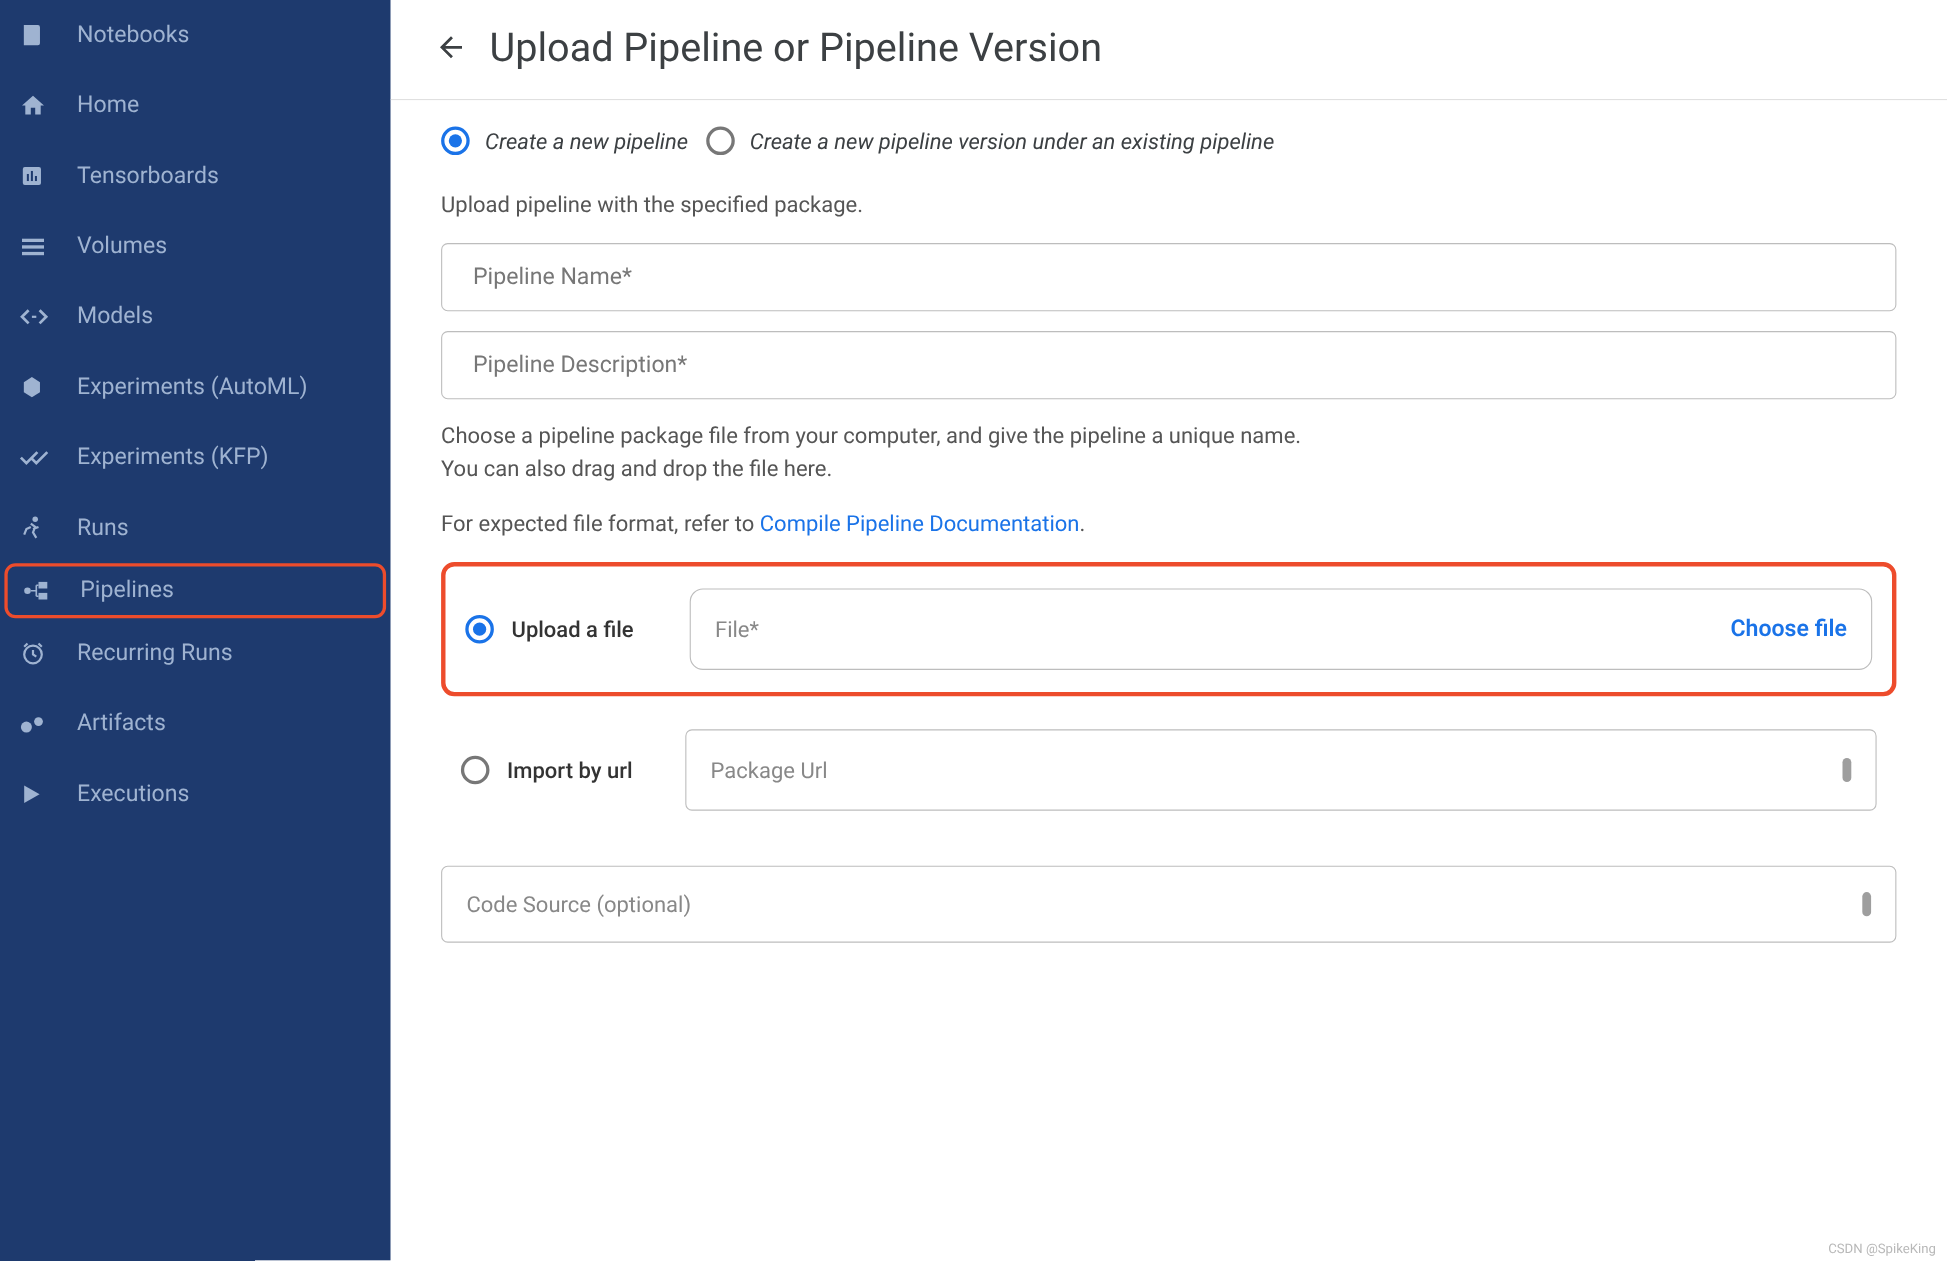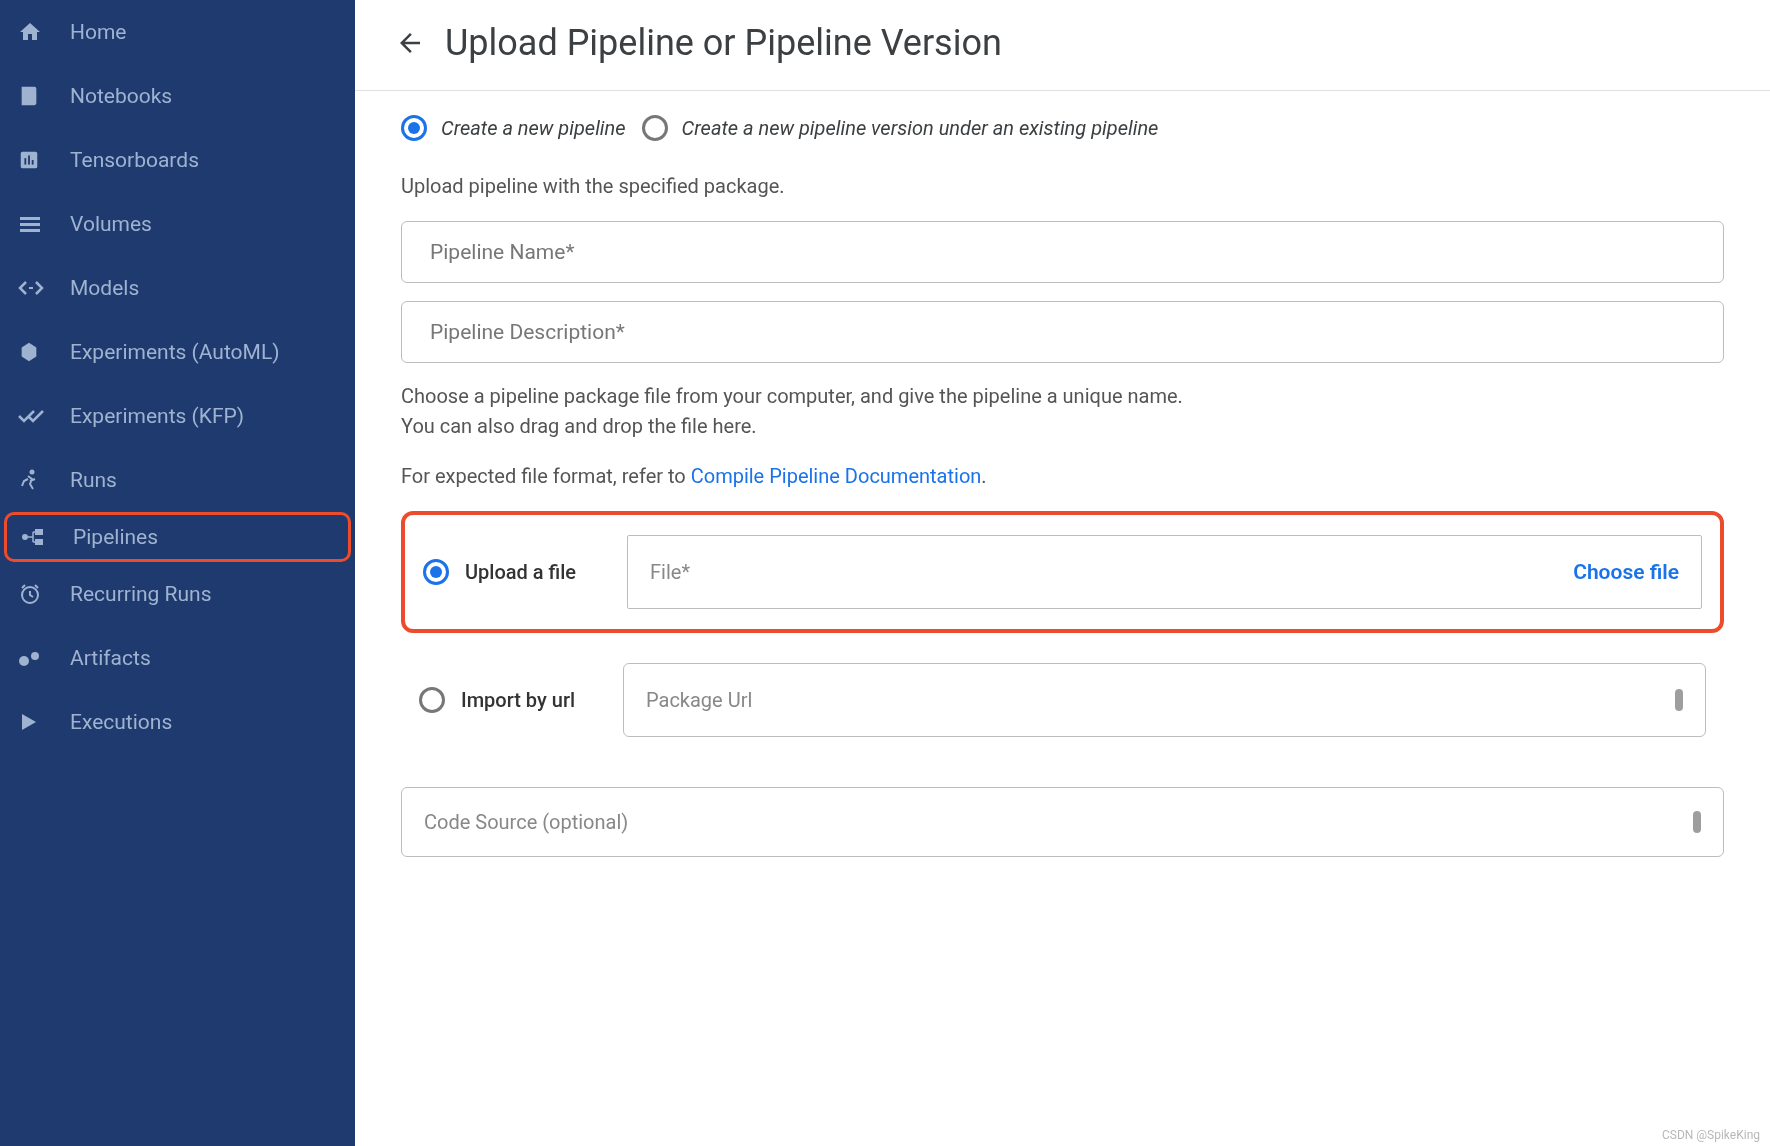--- a/index.html
+++ b/index.html
@@ -34,21 +34,21 @@
     
     
     .text-field { position: relative; border: 1px solid #bdbdbd; border-radius: 6px; padding: 18px 16px 18px 28px; margin-bottom: 18px; }
     .text-field-label { font-size: 21px; color: #777; }
     
     
     .upload-section { border: 4px solid #ed4c2c; border-radius: 12px; padding: 20px 18px 20px 18px; margin-top: 18px; margin-bottom: 30px; display: flex; align-items: center; gap: 24px; }
     .radio-inner { display: flex; align-items: center; gap: 16px; flex-shrink: 0; min-width: 180px; }
     .radio-inner .rlabel { font-size: 20px; color: #333; font-weight: 500; }
     
-    .file-box { flex: 1; border: 1px solid #bdbdbd; border-radius: 2px; padding: 24px 22px; display: flex; align-items: center; justify-content: space-between; }
+    .file-box { flex: 1; border: 1px solid #bdbdbd; border-radius: 12px; padding: 24px 22px; display: flex; align-items: center; justify-content: space-between; }
     .file-box .placeholder { font-size: 20px; color: #888; }
     .choose-file { color: #1a73e8; font-weight: 600; font-size: 21px; cursor: pointer; }
     
     
     .import-row { display: flex; align-items: center; gap: 24px; margin-bottom: 50px; padding: 0 18px; }
     .url-box { flex: 1; border: 1px solid #bdbdbd; border-radius: 6px; padding: 24px 22px; display: flex; align-items: center; justify-content: space-between; }
     .url-box .placeholder { font-size: 20px; color: #888; }
     .grip { width: 8px; height: 22px; background: #9e9e9e; border-radius: 4px; }
     
     
@@ -56,33 +56,33 @@
     .code-source .placeholder { font-size: 20px; color: #888; }
     
     .watermark { position: fixed; bottom: 4px; right: 10px; font-size: 12px; color: #b8b8b8; }
   </style>
 </head>
 <body>
 
 <div class="sidebar">
   <div class="nav-item">
     <span class="icon-wrap">
+        <svg width="22" height="22" viewBox="0 0 24 24">
+          <path d="M4 2h14a2 2 0 012 2v16a2 2 0 01-2 2H4V2zm4 2v16"></path>
+        </svg>
+      </span>
+    <span class="nav-item-label">Notebooks</span>
+  </div>
+  <div class="nav-item">
+    <span class="icon-wrap">
         <svg width="24" height="24" viewBox="0 0 24 24">
           <path d="M10 20v-6h4v6h5v-8h3L12 3 2 12h3v8z"></path>
         </svg>
       </span>
     <span class="nav-item-label">Home</span>
-  </div>
-  <div class="nav-item">
-    <span class="icon-wrap">
-        <svg width="22" height="22" viewBox="0 0 24 24">
-          <path d="M4 2h14a2 2 0 012 2v16a2 2 0 01-2 2H4V2zm4 2v16"></path>
-        </svg>
-      </span>
-    <span class="nav-item-label">Notebooks</span>
   </div>
   <div class="nav-item">
     <span class="icon-wrap">
         <svg width="22" height="22" viewBox="0 0 24 24">
           <rect x="3" y="3" width="18" height="18" rx="2"></rect>
           <rect x="7" y="10" width="2" height="7" fill="#1e3a6e"></rect>
           <rect x="11" y="7" width="2" height="10" fill="#1e3a6e"></rect>
           <rect x="15" y="12" width="2" height="5" fill="#1e3a6e"></rect>
         </svg>
       </span>

